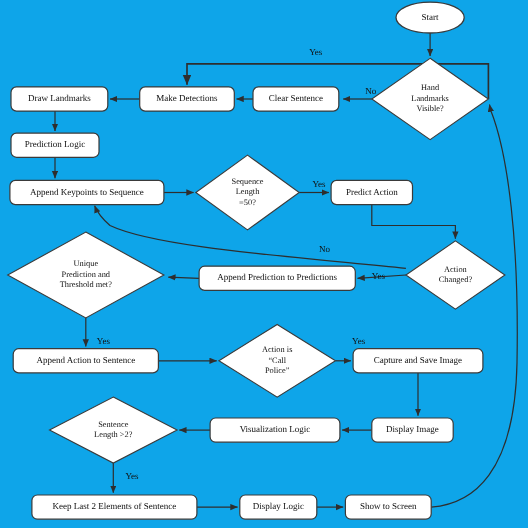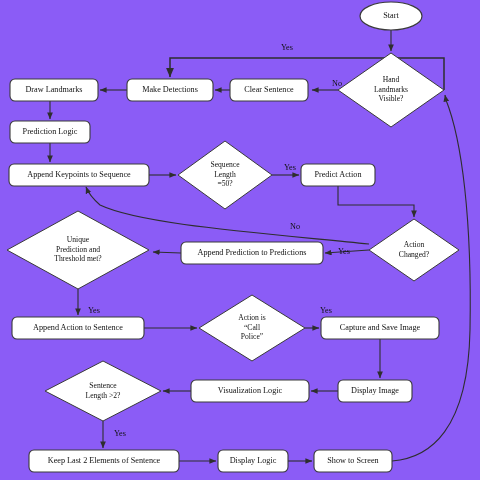--- a/index.html
+++ b/index.html
@@ -10,21 +10,21 @@
   body {
     width: 480px;
     height: 480px;
     overflow: hidden;
     font-family: "Liberation Serif", serif;
   }
   #flowchart-root {
     position: relative;
     width: 480px;
     height: 480px;
-    background: #8b5cf6;
+    background: #0ea5e9;
     text-align: center;
   }
   svg#chart-svg {
     display: block;
     width: 480px;
     height: 480px;
   }
   .node-shape {
     fill: #ffffff;
     stroke: #3a3a3a;

